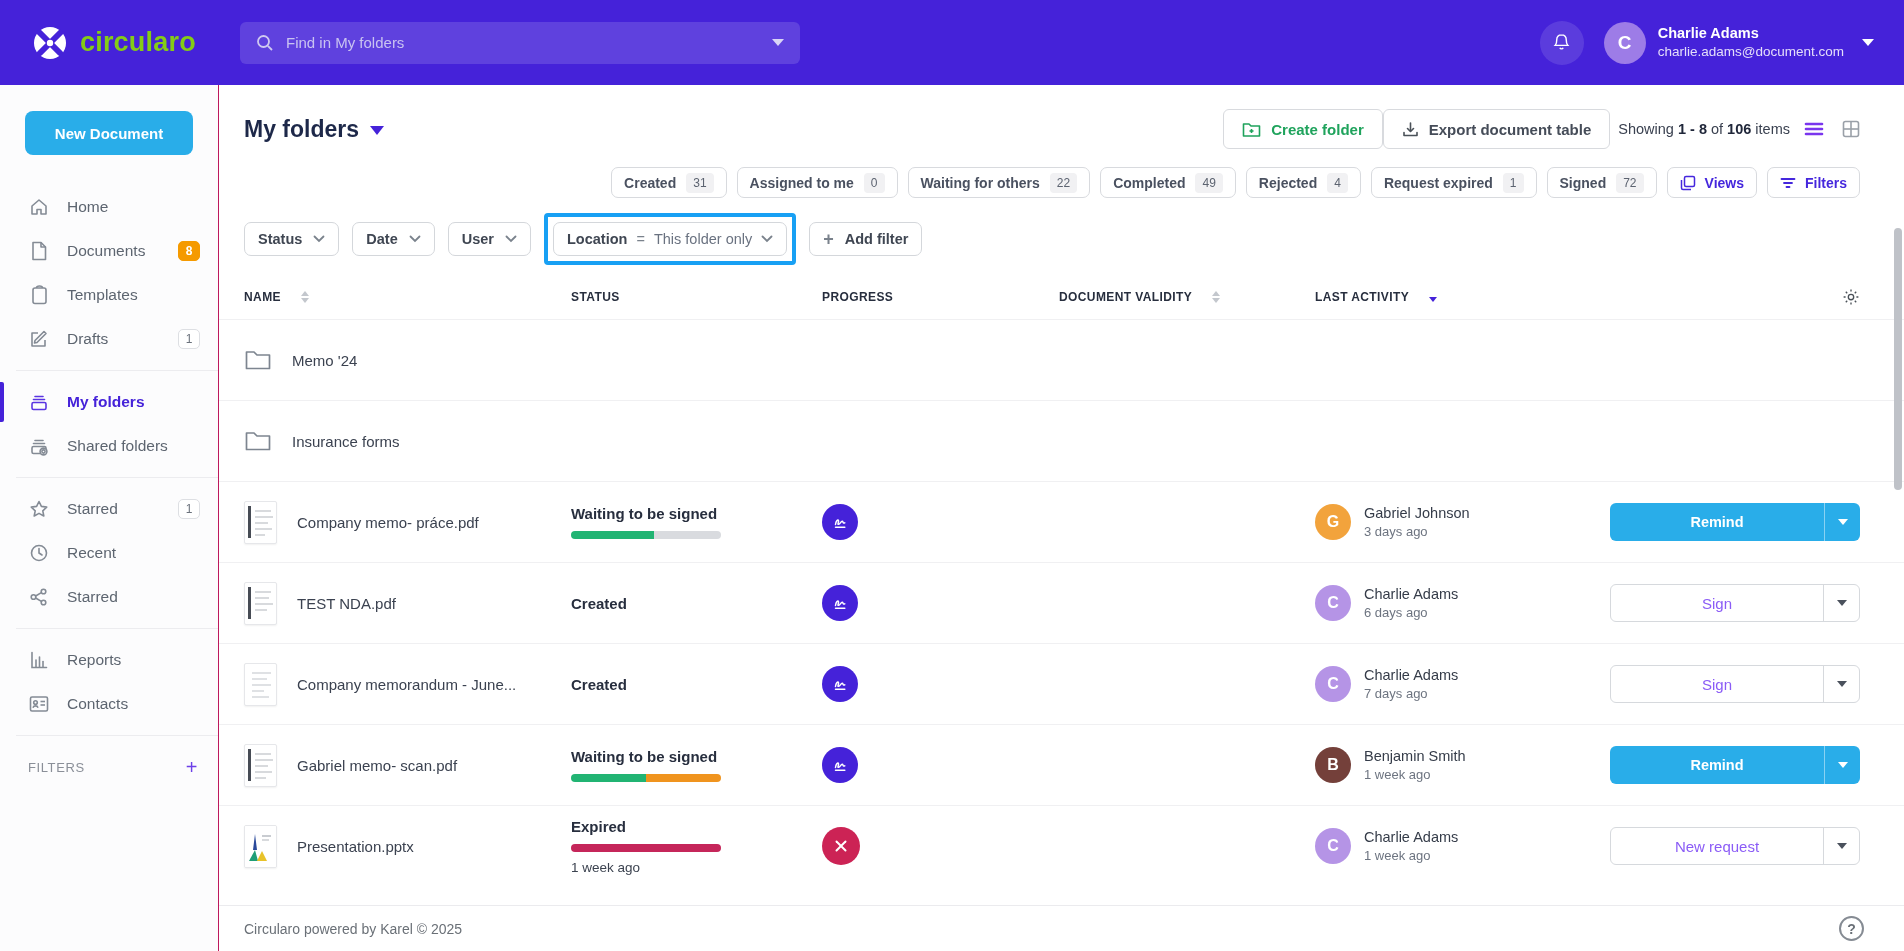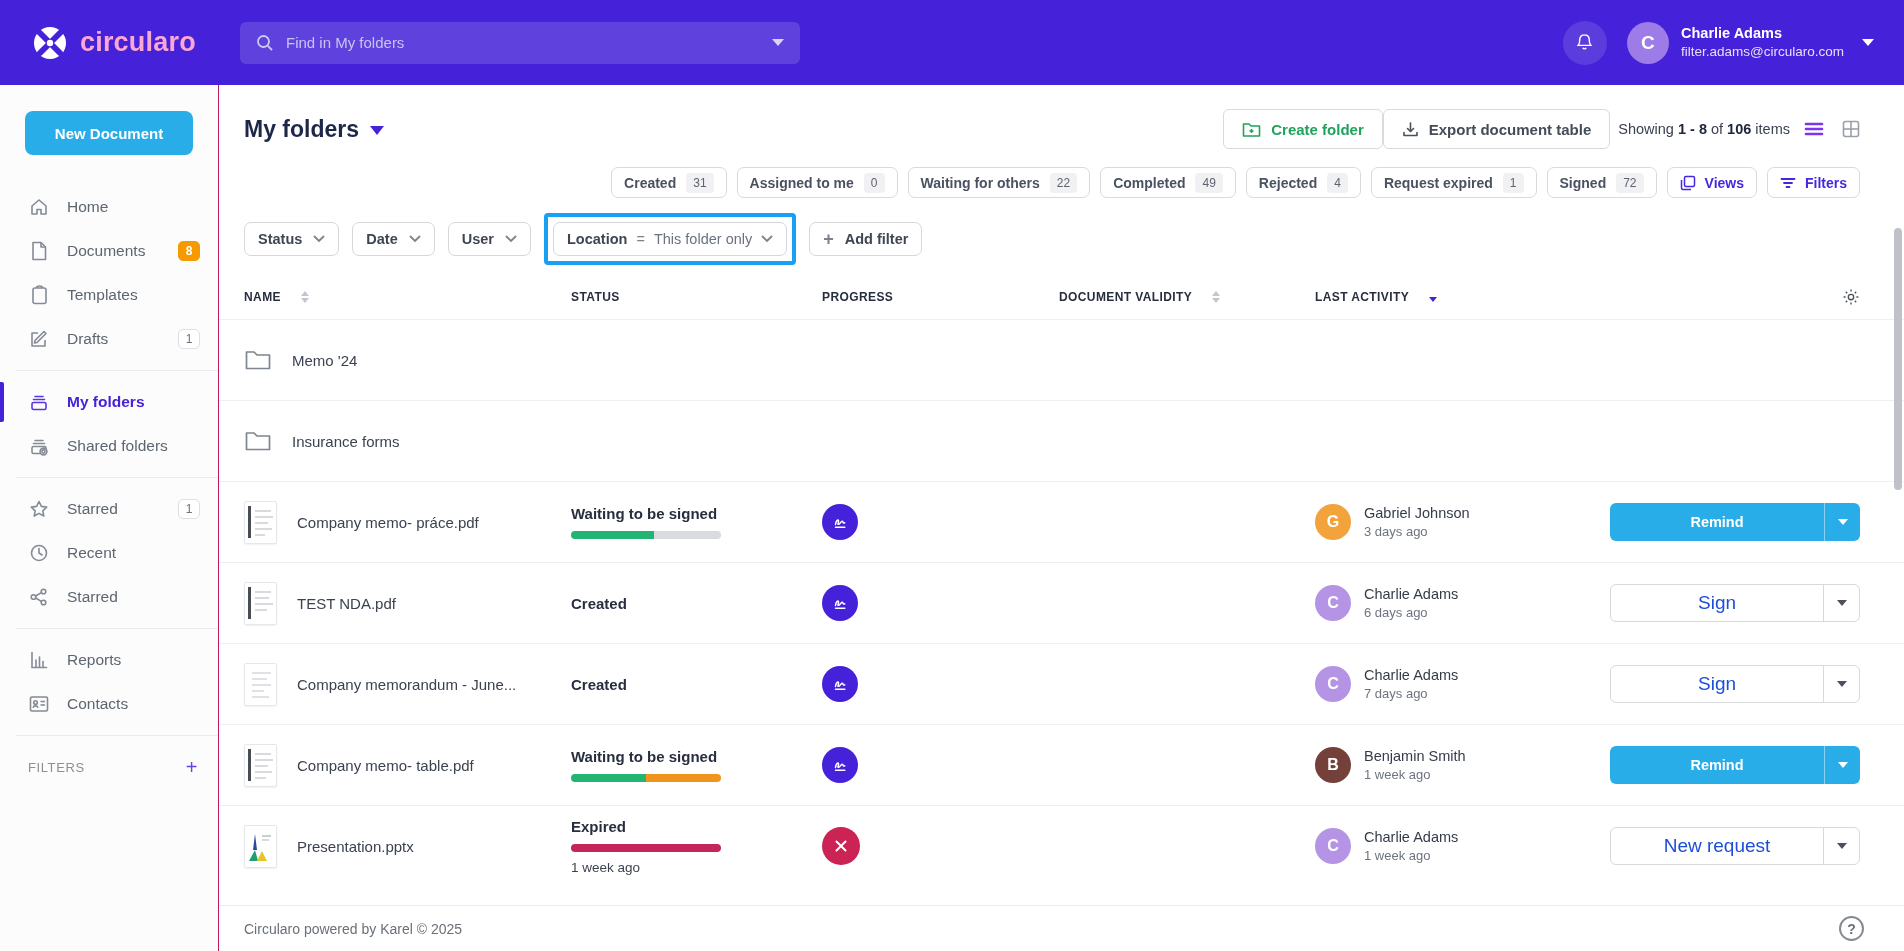--- a/index.html
+++ b/index.html
@@ -3,21 +3,21 @@
 <meta charset="utf-8">
 <style>
   * { box-sizing: border-box; margin: 0; padding: 0; }
   html,body { width:1904px; height:951px; overflow:hidden; }
   body { font-family:"Liberation Sans", sans-serif; background:#ffffff; color:#3a4150; }
 
   
   .topbar { position:fixed; top:0; left:0; width:1904px; height:85px; background:#4522d9;
             display:flex; align-items:center; z-index:30; }
   .brand { display:flex; align-items:center; gap:12px; padding-left:32px; width:240px; }
-  .brand-name { color:#f9a8d4; font-size:27px; font-weight:bold; letter-spacing:0.2px; }
+  .brand-name { color:#84cc16; font-size:27px; font-weight:bold; letter-spacing:0.2px; }
   .searchbar { width:560px; height:42px; background:rgba(255,255,255,0.14); border-radius:6px;
                display:flex; align-items:center; padding:0 16px; gap:12px; }
   .searchbar input { flex:1; background:transparent; border:none; outline:none; color:#fff;
                      font-size:15px; font-family:inherit; }
   .searchbar input::placeholder { color:#c9c3f1; }
   .search-caret { width:0; height:0; border-left:6px solid transparent; border-right:6px solid transparent;
                   border-top:7px solid #d9d4f6; }
   .top-right { margin-left:auto; display:flex; align-items:center; gap:20px; padding-right:30px; }
   .bell-wrap { width:44px; height:44px; border-radius:50%; background:rgba(255,255,255,0.12);
                display:flex; align-items:center; justify-content:center; cursor:pointer; }
@@ -139,21 +139,21 @@
   .action-cell { display:flex; justify-content:flex-end; }
   .split-btn { display:flex; width:100%; height:38px; border-radius:6px; overflow:hidden; cursor:pointer; }
   .split-main { flex:1; display:flex; align-items:center; justify-content:center; font-size:14.5px;
                 font-weight:bold; }
   .split-caret { width:36px; display:flex; align-items:center; justify-content:center; }
   .split-btn.primary { background:#29ade9; }
   .split-btn.primary .split-main { color:#fff; }
   .split-btn.primary .split-caret { border-left:1px solid rgba(255,255,255,0.45); }
   .split-btn.primary .caret-tri { border-top-color:#fff; }
   .split-btn.secondary { background:#fff; border:1px solid #d6d9dd; }
-  .split-btn.secondary .split-main { color:#1d4ed8; font-weight:normal; font-size:19px; }
+  .split-btn.secondary .split-main { color:#8b5cf6; font-weight:normal; font-size:15px; }
   .split-btn.secondary .split-caret { border-left:1px solid #d6d9dd; }
   .split-btn.secondary .caret-tri { border-top-color:#4a515c; }
   .caret-tri { width:0; height:0; border-left:5px solid transparent; border-right:5px solid transparent;
                border-top:6px solid #fff; }
 
   
   .footerbar { position:absolute; left:0; right:0; bottom:0; height:46px; border-top:1px solid #ebebee;
                display:flex; align-items:center; padding:0 40px 0 25px; background:#fff; }
   .footer-text { color:#6a7077; font-size:14px; }
   .help-circle { margin-left:auto; width:25px; height:25px; border:2px solid #858b93; border-radius:50%;
@@ -199,21 +199,21 @@
         <svg width="21" height="21" viewBox="0 0 22 22" fill="none" stroke="#ffffff" stroke-width="1.5">
           <path d="M11 3 C7.7 3 6 5.5 6 8.5 C6 12.5 4.5 14 4.5 14 H17.5 C17.5 14 16 12.5 16 8.5 C16 5.5 14.3 3 11 3 Z"></path>
           <path d="M9.3 16.5 a1.8 1.8 0 0 0 3.4 0"></path>
         </svg>
       </span>
     </div>
     <div class="userchip">
       <span class="avatar-lg">C</span>
       <span class="user-texts">
         <span class="user-name">Charlie Adams</span>
-        <span class="user-email">filter.adams@circularo.com</span>
+        <span class="user-email">charlie.adams@document.com</span>
       </span>
       <span class="user-caret"></span>
     </div>
   </div>
 </header>
 
 <aside class="sidebar">
   <button class="new-doc-btn">New Document</button>
 
   <nav>
@@ -690,21 +690,21 @@
     <div class="tgrid trow">
       <div class="name-cell">
         <span class="doc-thumb">
           <span class="spine"></span>
           <span class="ln" style="top:8px;width:16px;"></span>
             <span class="ln" style="top:14px;width:18px;"></span>
           <span class="ln" style="top:20px;width:13px;"></span>
             <span class="ln" style="top:26px;width:17px;"></span>
           <span class="ln" style="top:32px;width:11px;"></span>
         </span>
-        <span class="doc-name">Company memo- table.pdf</span>
+        <span class="doc-name">Gabriel memo- scan.pdf</span>
       </div>
       <div>
         <div class="status-title">Waiting to be signed</div>
         <div class="pbar">
             <div style="width: 50%; background: rgb(33, 180, 115);"></div>
             <div style="width: 50%; background: rgb(240, 148, 30);"></div>
           </div>
       </div>
       <div>
         <span class="prog-circle sig">

